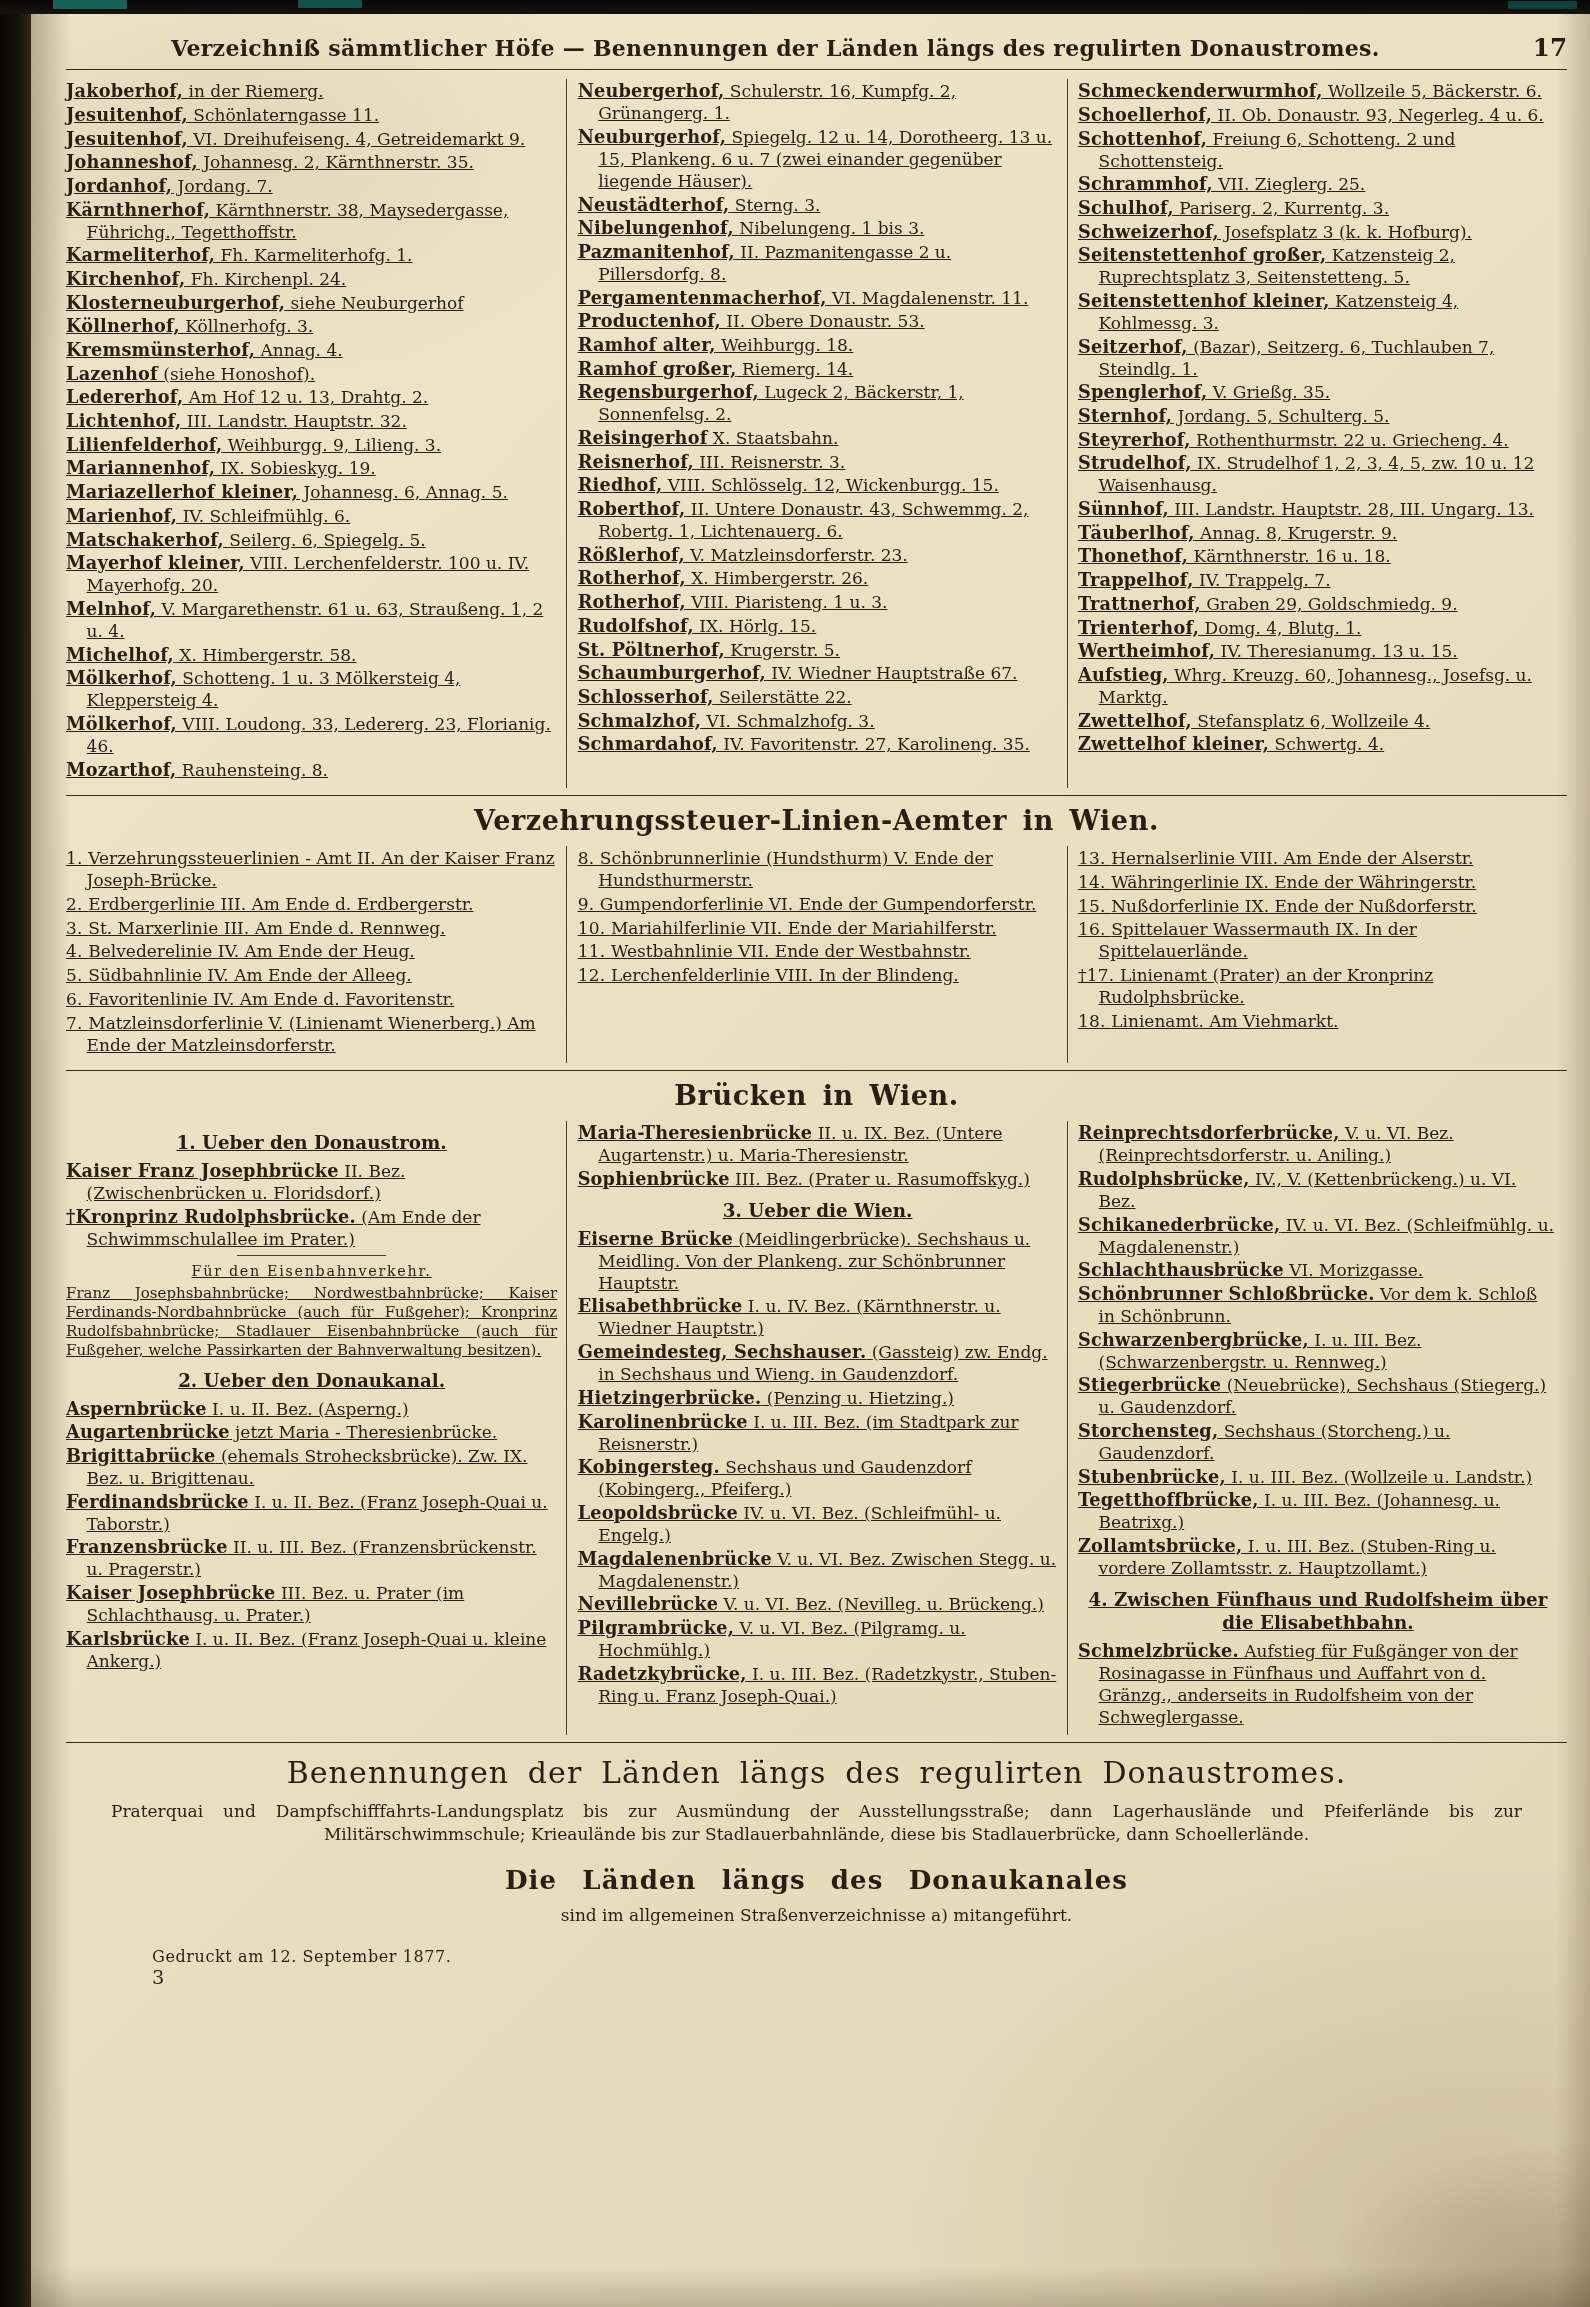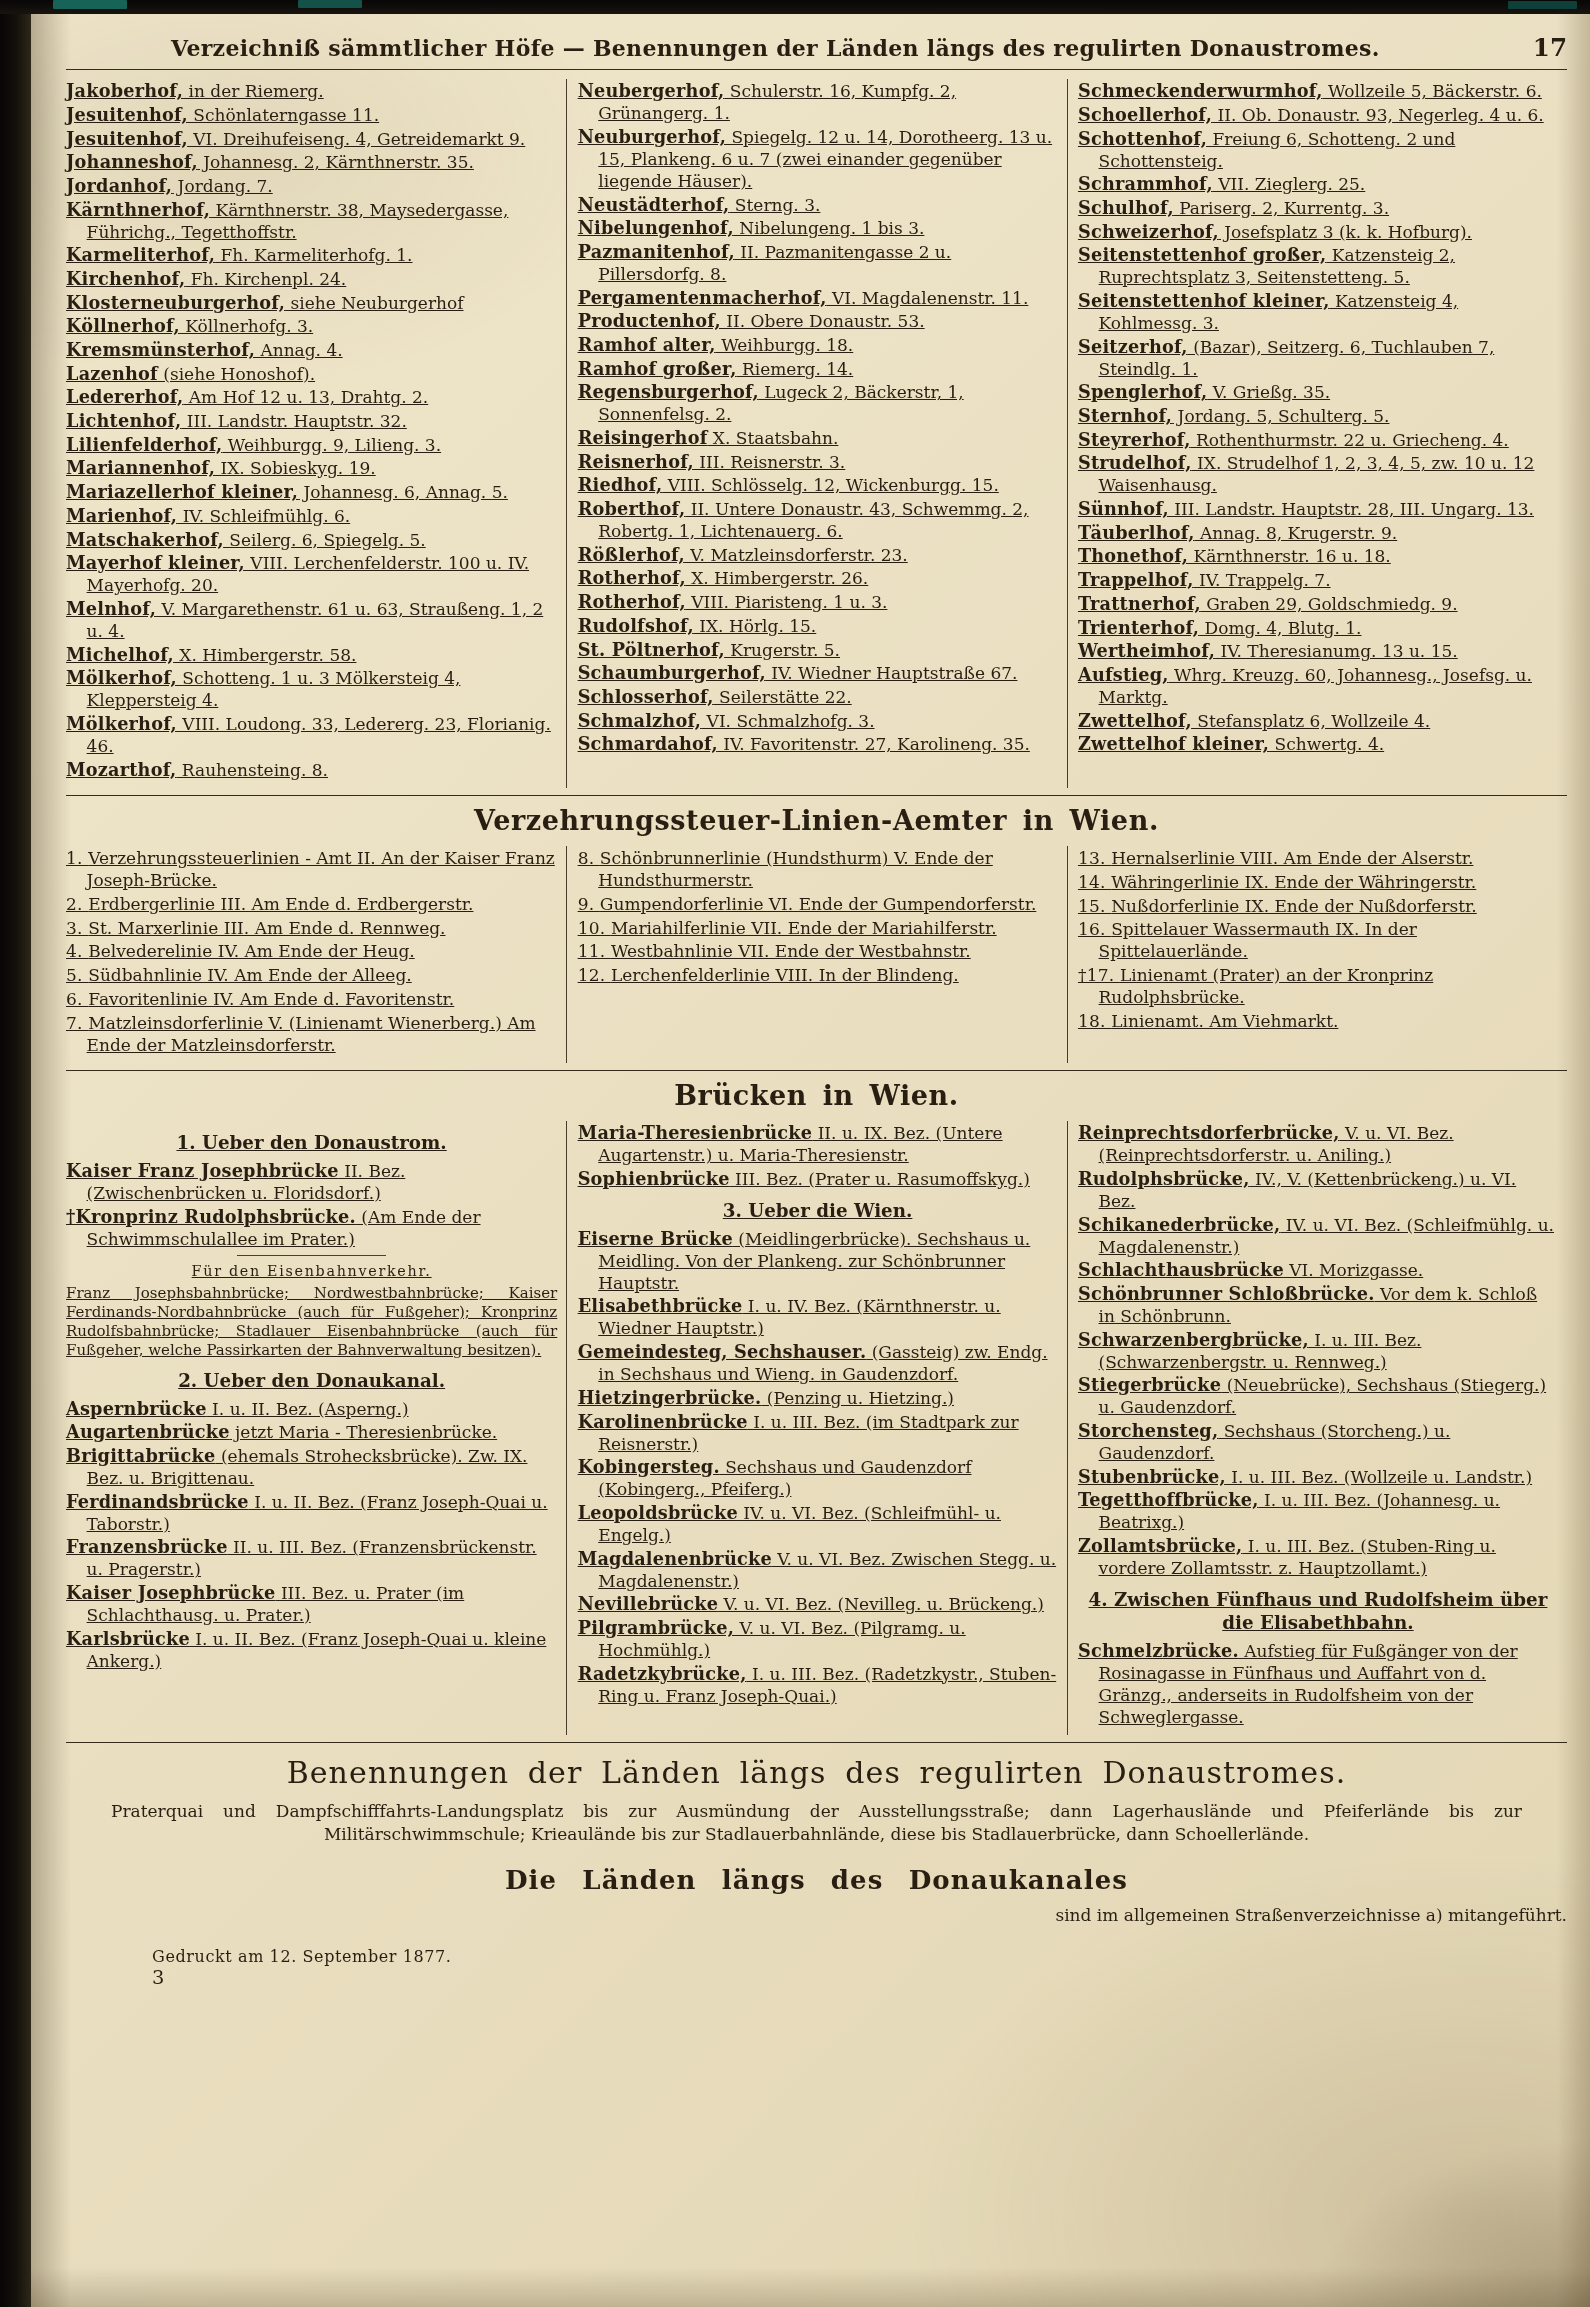--- a/index.html
+++ b/index.html
@@ -56,21 +56,21 @@
   .note { text-align:center; font-size:14.3px; letter-spacing:1.7px; margin:6.9px 0 4.6px; }
   .para { font-size:15px; line-height:19px; text-align:justify; margin-bottom:4.6px; }
   .minirule { width:149px; margin:5.7px auto 3.4px; border-top:1.1px solid #4a4030; }
 
   
   .big-title { text-align:center; font-weight:normal; font-size:30px;
     letter-spacing:1.1px; word-spacing:8px; margin:11.4px 0 10.3px; }
   .big-body { width:94%; margin:6px auto; font-size:17px; line-height:23px; text-align:justify; text-align-last:center; }
   .mid-title { text-align:center; font-weight:bold; font-size:26px;
     letter-spacing:1.1px; word-spacing:15px; margin:19.4px 0 9.1px; }
-  .mid-body { text-align:right; font-size:17px; line-height:22px; }
+  .mid-body { text-align:center; font-size:17px; line-height:22px; }
 
   .pg-footer { display:flex; justify-content:space-between; align-items:baseline;
     padding:20.6px 74px 0 86px;flex-direction:column; }
   .pg-footer .printed { font-size:16px; letter-spacing:0.6px; }
   .pg-footer .sheet { font-size:19.4px; }
 </style>
 </head>
 <body>
 
 <div class="edge-left"></div>

